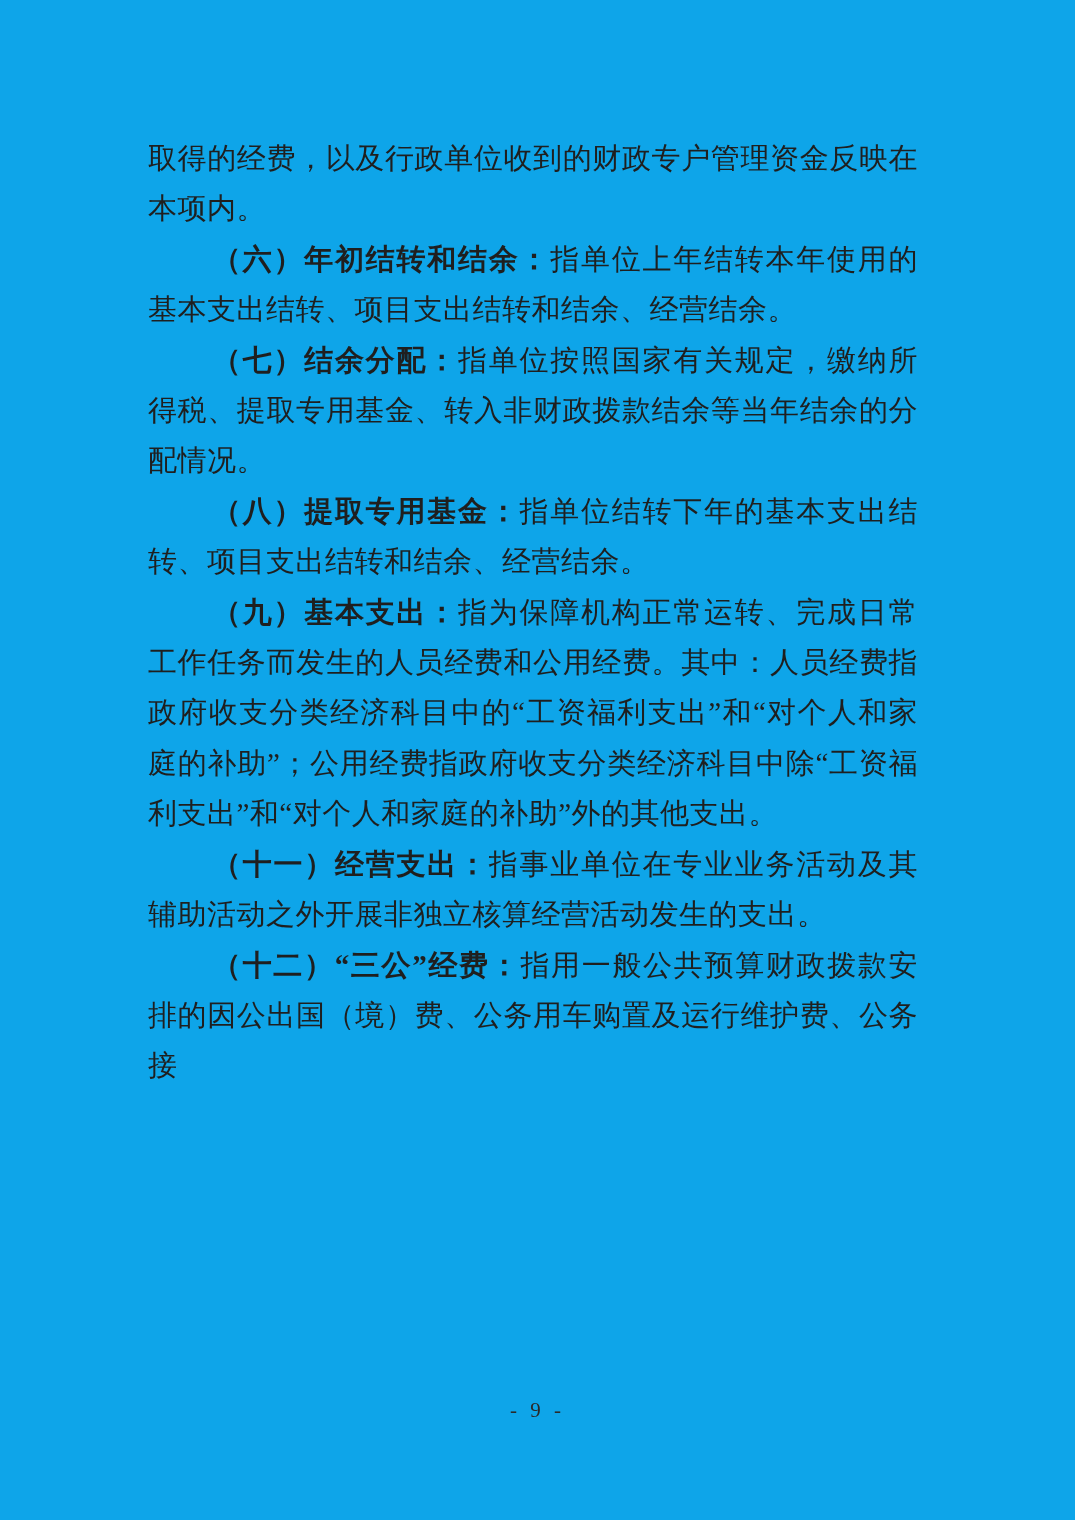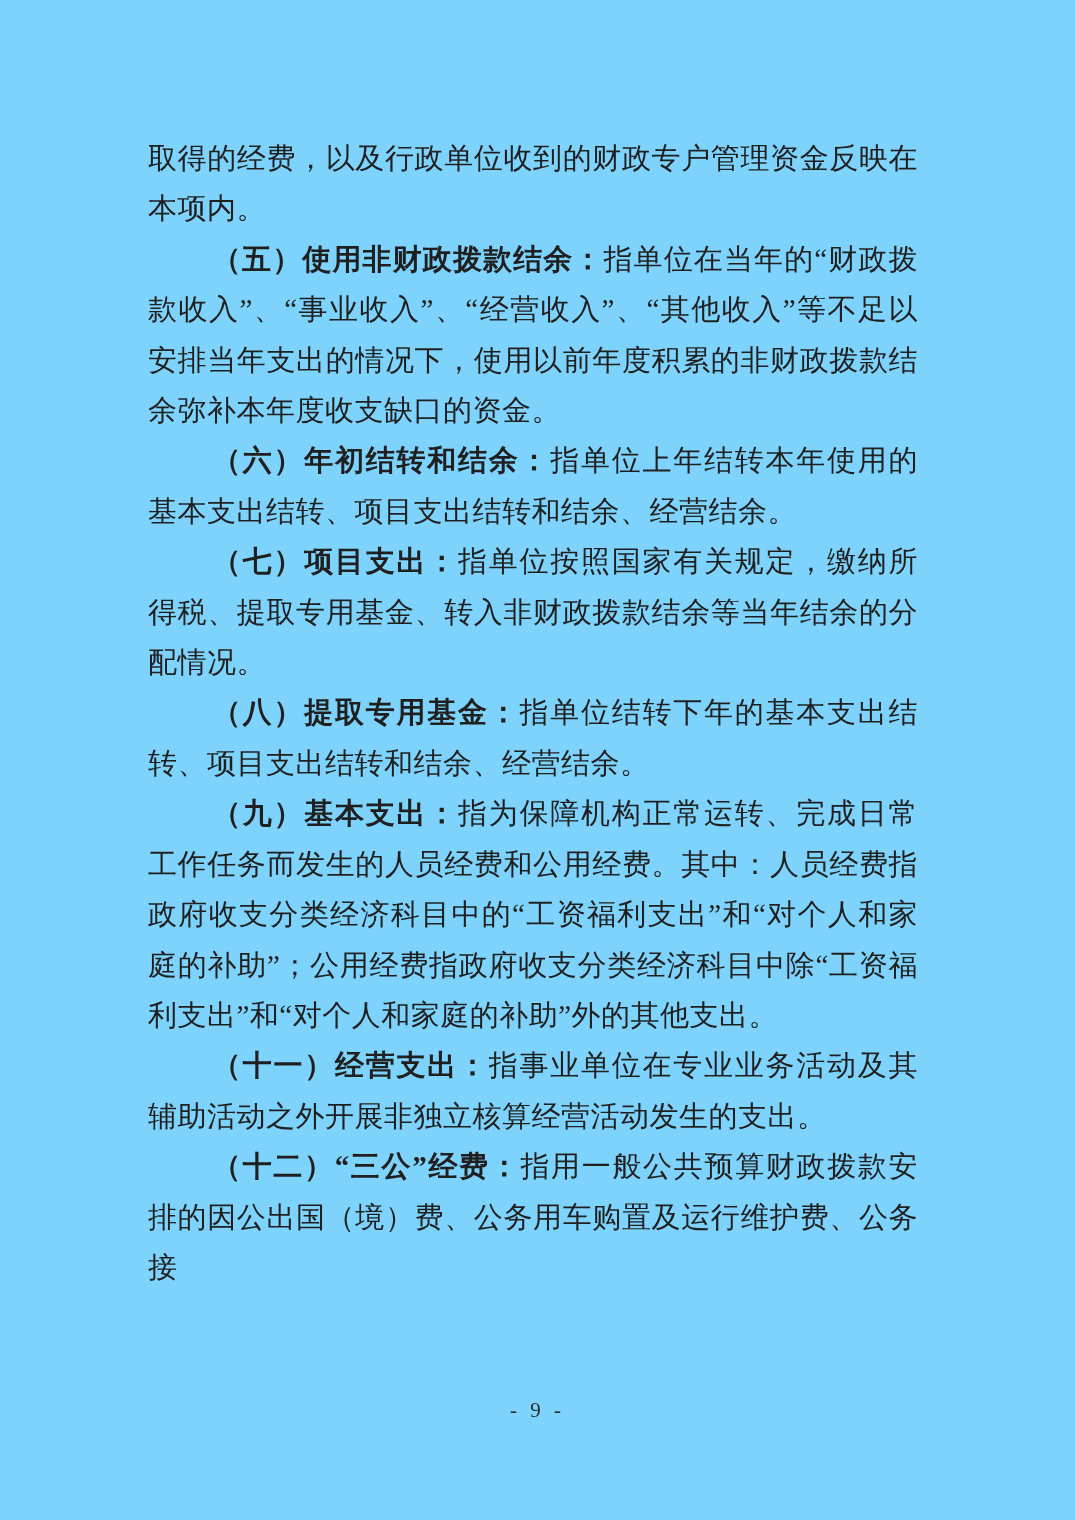--- a/index.html
+++ b/index.html
@@ -12,21 +12,21 @@
     height: 1520px;
     position: relative;
     font-family: "Liberation Serif", serif;
     color: #1f1f1f;
   }
   .page {
     position: absolute;
     left: 0; top: 0;
     width: 1075px;
     height: 1520px;
-    background: #7dd3fc;
+    background: #0ea5e9;
     overflow: hidden;
   }
   .content {
     position: absolute;
     left: 148px;
     top: 133px;
     width: 770px;
     font-size: 29px;
     line-height: 50.4px;
     letter-spacing: 0.5px;
@@ -57,25 +57,24 @@
 </style>
 </head>
 <body>
 
 <div class="page">
 
   <div class="content">
 
     <p class="no-indent"><span class="term"></span><span>取得的经费，以及行政单位收到的财政专户管理资金反映在本项内。</span></p>
 
-    <p><span class="term">（五）使用非财政拨款结余：</span><span>指单位在当年的“财政拨款收入”、“事业收入”、“经营收入”、“其他收入”等不足以安排当年支出的情况下，使用以前年度积累的非财政拨款结余弥补本年度收支缺口的资金。</span></p>
 
     <p><span class="term">（六）年初结转和结余：</span><span>指单位上年结转本年使用的基本支出结转、项目支出结转和结余、经营结余。</span></p>
 
-    <p><span class="term">（七）项目支出：</span><span>指单位按照国家有关规定，缴纳所得税、提取专用基金、转入非财政拨款结余等当年结余的分配情况。</span></p>
+    <p><span class="term">（七）结余分配：</span><span>指单位按照国家有关规定，缴纳所得税、提取专用基金、转入非财政拨款结余等当年结余的分配情况。</span></p>
 
     <p><span class="term">（八）提取专用基金：</span><span>指单位结转下年的基本支出结转、项目支出结转和结余、经营结余。</span></p>
 
     <p><span class="term">（九）基本支出：</span><span>指为保障机构正常运转、完成日常工作任务而发生的人员经费和公用经费。其中：人员经费指政府收支分类经济科目中的“工资福利支出”和“对个人和家庭的补助”；公用经费指政府收支分类经济科目中除“工资福利支出”和“对个人和家庭的补助”外的其他支出。</span></p>
 
 
     <p><span class="term">（十一）经营支出：</span><span>指事业单位在专业业务活动及其辅助活动之外开展非独立核算经营活动发生的支出。</span></p>
 
     <p><span class="term">（十二）“三公”经费：</span><span>指用一般公共预算财政拨款安排的因公出国（境）费、公务用车购置及运行维护费、公务接</span></p>
 

